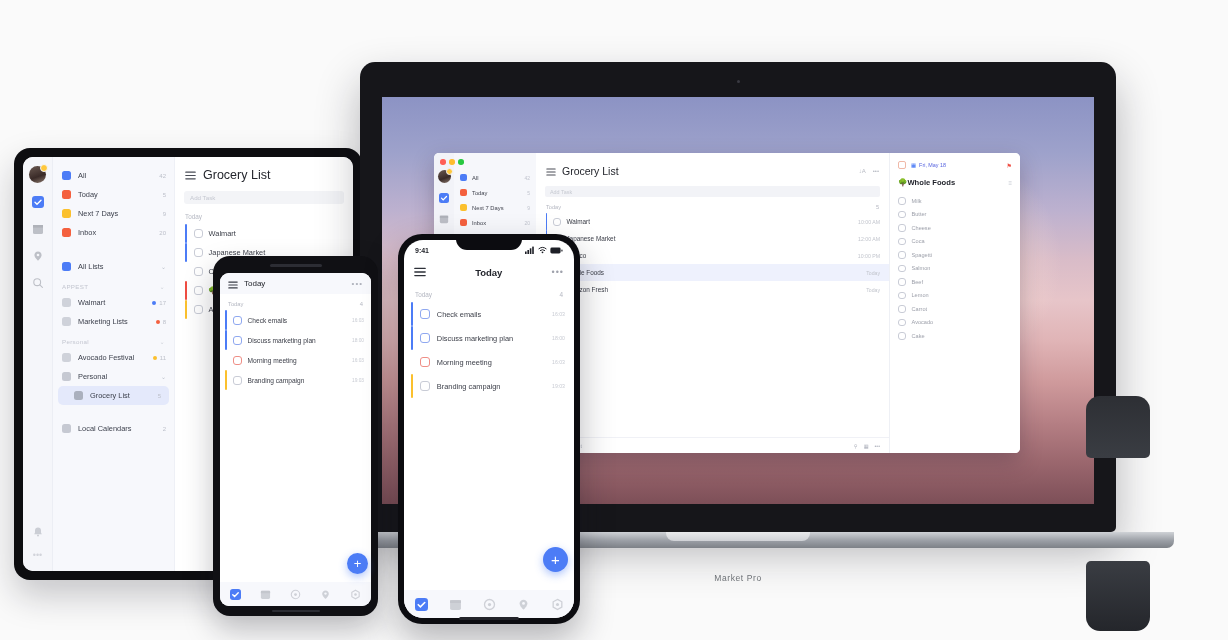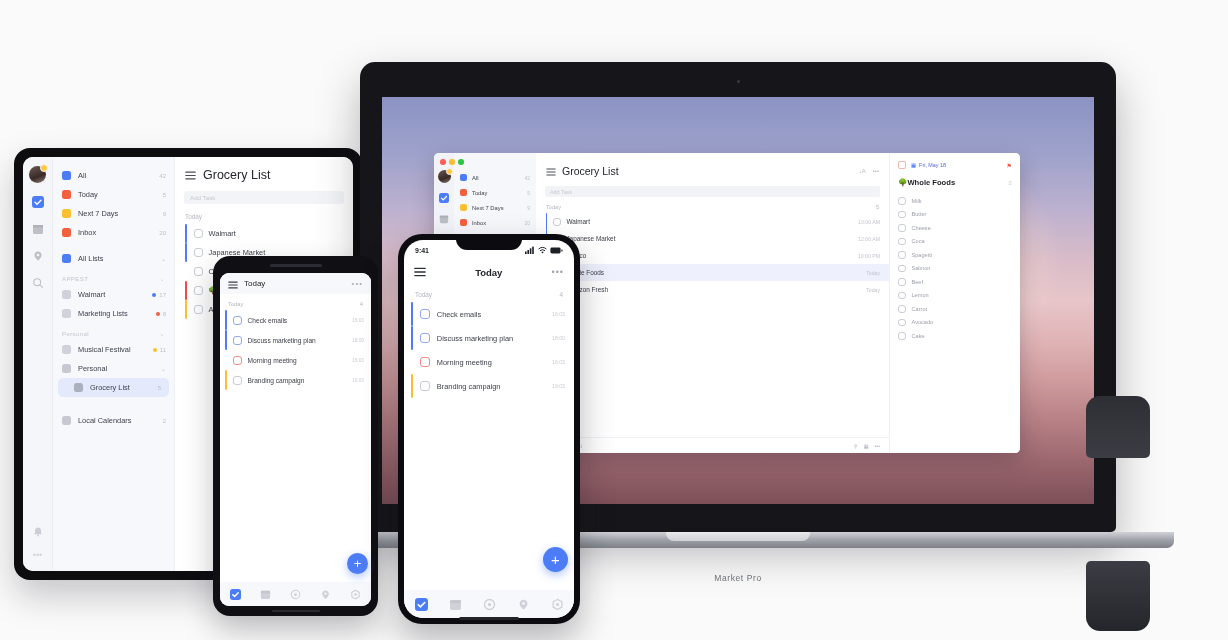--- a/index.html
+++ b/index.html
@@ -238,21 +238,21 @@
           <span class="ic" style="background:#fbc02d"></span>
           <span class="lb">Next 7 Days</span>
           <span class="ct">9</span>
         </div>
         <div class="it">
           <span class="ic" style="background:#f4603e"></span>
           <span class="lb">Inbox</span>
           <span class="ct">20</span>
         </div>
 
-        <div class="it" style="margin-top:7px;">
+        <div class="it" style="margin-top:15px;">
           <span class="ic" style="background:#4c7cf6"></span>
           <span class="lb">All Lists</span>
           <span class="ct">⌄</span>
         </div>
 
         <div class="grp">
           <span>APPEST</span>
           <span class="cv">⌄</span>
         </div>
         <div class="it">
@@ -267,21 +267,21 @@
           <span class="bullet" style="background:#f4603e"></span>
           <span class="ct">8</span>
         </div>
 
         <div class="grp">
           <span>Personal</span>
           <span class="cv">⌄</span>
         </div>
         <div class="it">
           <span class="ic" style="background:#cfd2da"></span>
-          <span class="lb">Musical Festival</span>
+          <span class="lb">Avocado Festival</span>
           <span class="bullet" style="background:#fbc02d"></span>
           <span class="ct">11</span>
         </div>
         <div class="it">
           <span class="ic" style="background:#c6c9d2"></span>
           <span class="lb">Personal</span>
           <span class="ct">⌄</span>
         </div>
         <div class="it sel">
           <span class="ic" style="background:#aab0be"></span>

